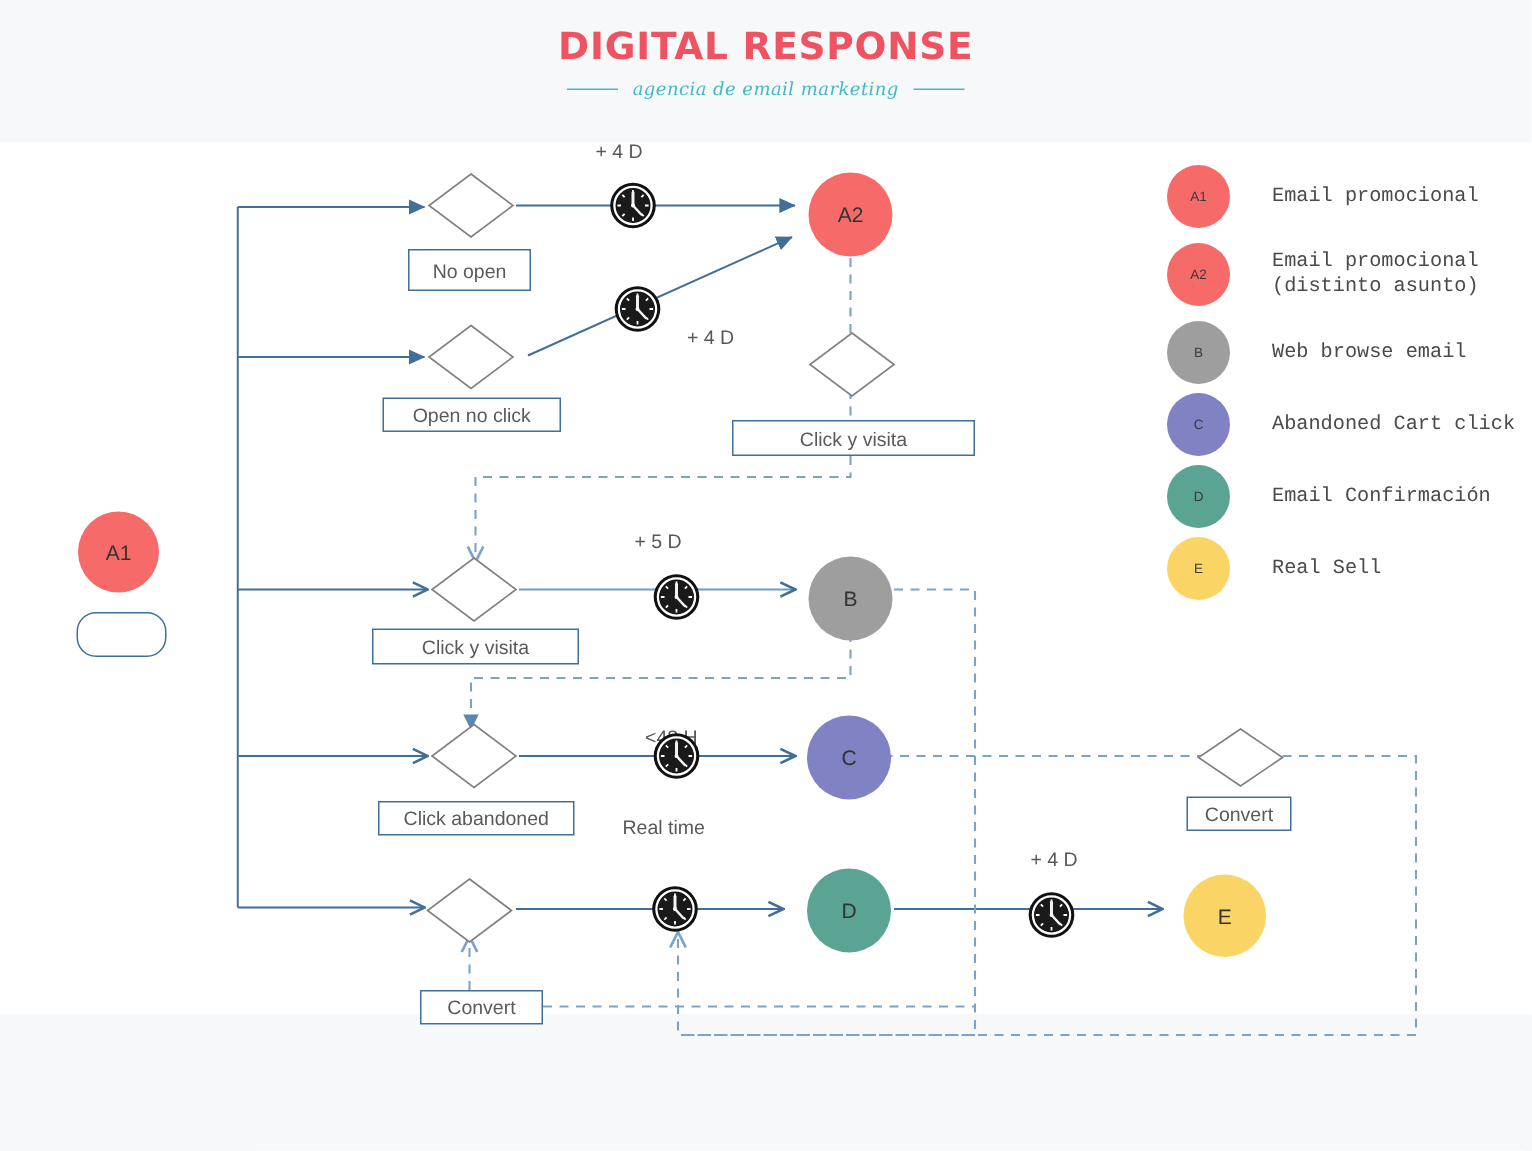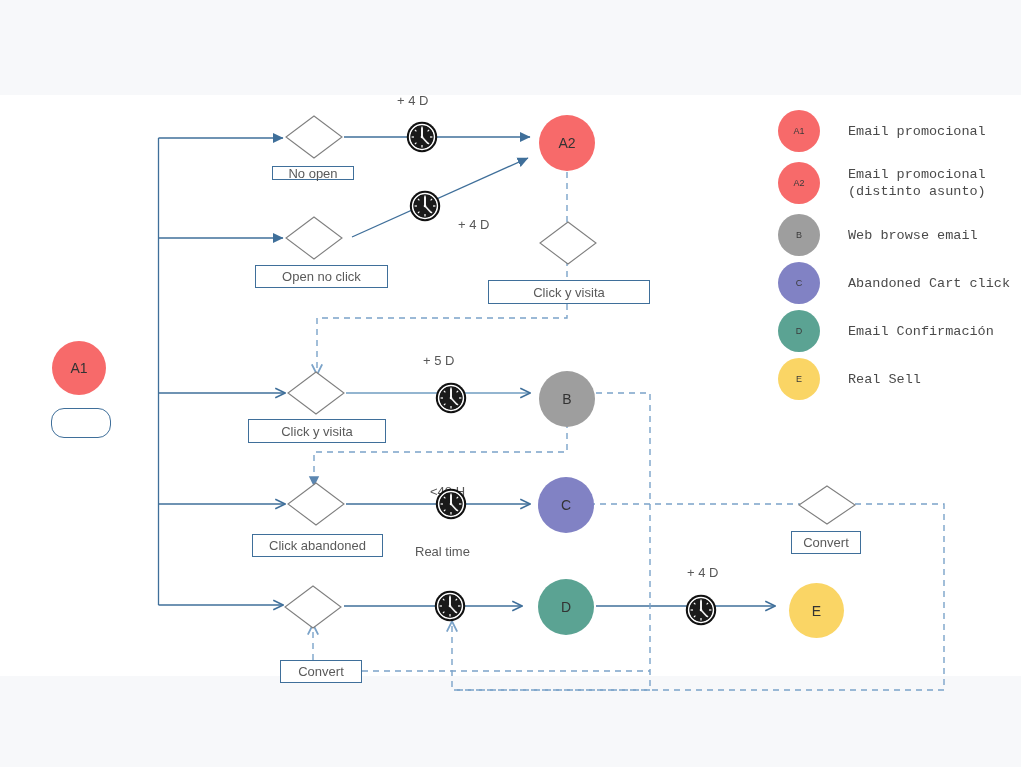--- a/index.html
+++ b/index.html
@@ -96,20 +96,28 @@
   }
 </style>
 </head>
 <body>
 
 <div id="stage">
 
   <div class="band" id="band-top"></div>
   <div class="band" id="band-bottom"></div>
 
+  <div id="brand">
+    <div id="brand-title">DIGITAL RESPONSE</div>
+    <div id="brand-sub-wrap">
+      <span class="brand-rule"></span>
+      <span id="brand-sub">agencia de email marketing</span>
+      <span class="brand-rule"></span>
+    </div>
+  </div>
 
   <svg id="diagram" viewBox="0 0 1021 767">
     <defs>
       <marker id="ah" markerWidth="9" markerHeight="9" refX="8" refY="4.5" orient="auto">
         <path d="M0,0.6 L8.4,4.5 L0,8.4 z" fill="#3f6f9a"></path>
       </marker>
       <marker id="ah-open" markerWidth="9" markerHeight="9" refX="8" refY="4.5" orient="auto">
         <path d="M0.5,0.8 L8.2,4.5 L0.5,8.2" fill="none" stroke="#3f6f9a" stroke-width="1.3"></path>
       </marker>
       <marker id="ah-d" markerWidth="9" markerHeight="9" refX="7.5" refY="4.5" orient="auto">
@@ -188,24 +196,24 @@
     </div>
   <div class="node" style="left: 538px; top: 579px; width: 56px; height: 56px; background: rgb(91, 163, 147);">
       <span class="node-lbl">D</span>
     </div>
   <div class="node" style="left: 789px; top: 583px; width: 55px; height: 55px; background: rgb(250, 213, 101);">
       <span class="node-lbl">E</span>
     </div>
 
   <div class="pill" style="left: 51px; top: 408px; width: 60px; height: 30px;"></div>
 
-  <div class="lbox" style="left: 272px; top: 166px; width: 82px; height: 14px;">
+  <div class="lbox" style="left: 272px; top: 166px; width: 82px; height: 28px;">
       <span>No open</span>
     </div>
-  <div class="lbox" style="left: 255px; top: 265px; width: 133px; height: 23px; text-align: center;">
+  <div class="lbox" style="left: 255px; top: 265px; width: 119px; height: 23px; text-align: center;">
       <span>Open no click</span>
     </div>
   <div class="lbox" style="left: 488px; top: 280px; width: 162px; height: 24px;">
       <span>Click y visita</span>
     </div>
   <div class="lbox" style="left: 248px; top: 419px; width: 138px; height: 24px;">
       <span>Click y visita</span>
     </div>
   <div class="lbox" style="left: 252px; top: 534px; width: 131px; height: 23px;">
       <span>Click abandoned</span>

